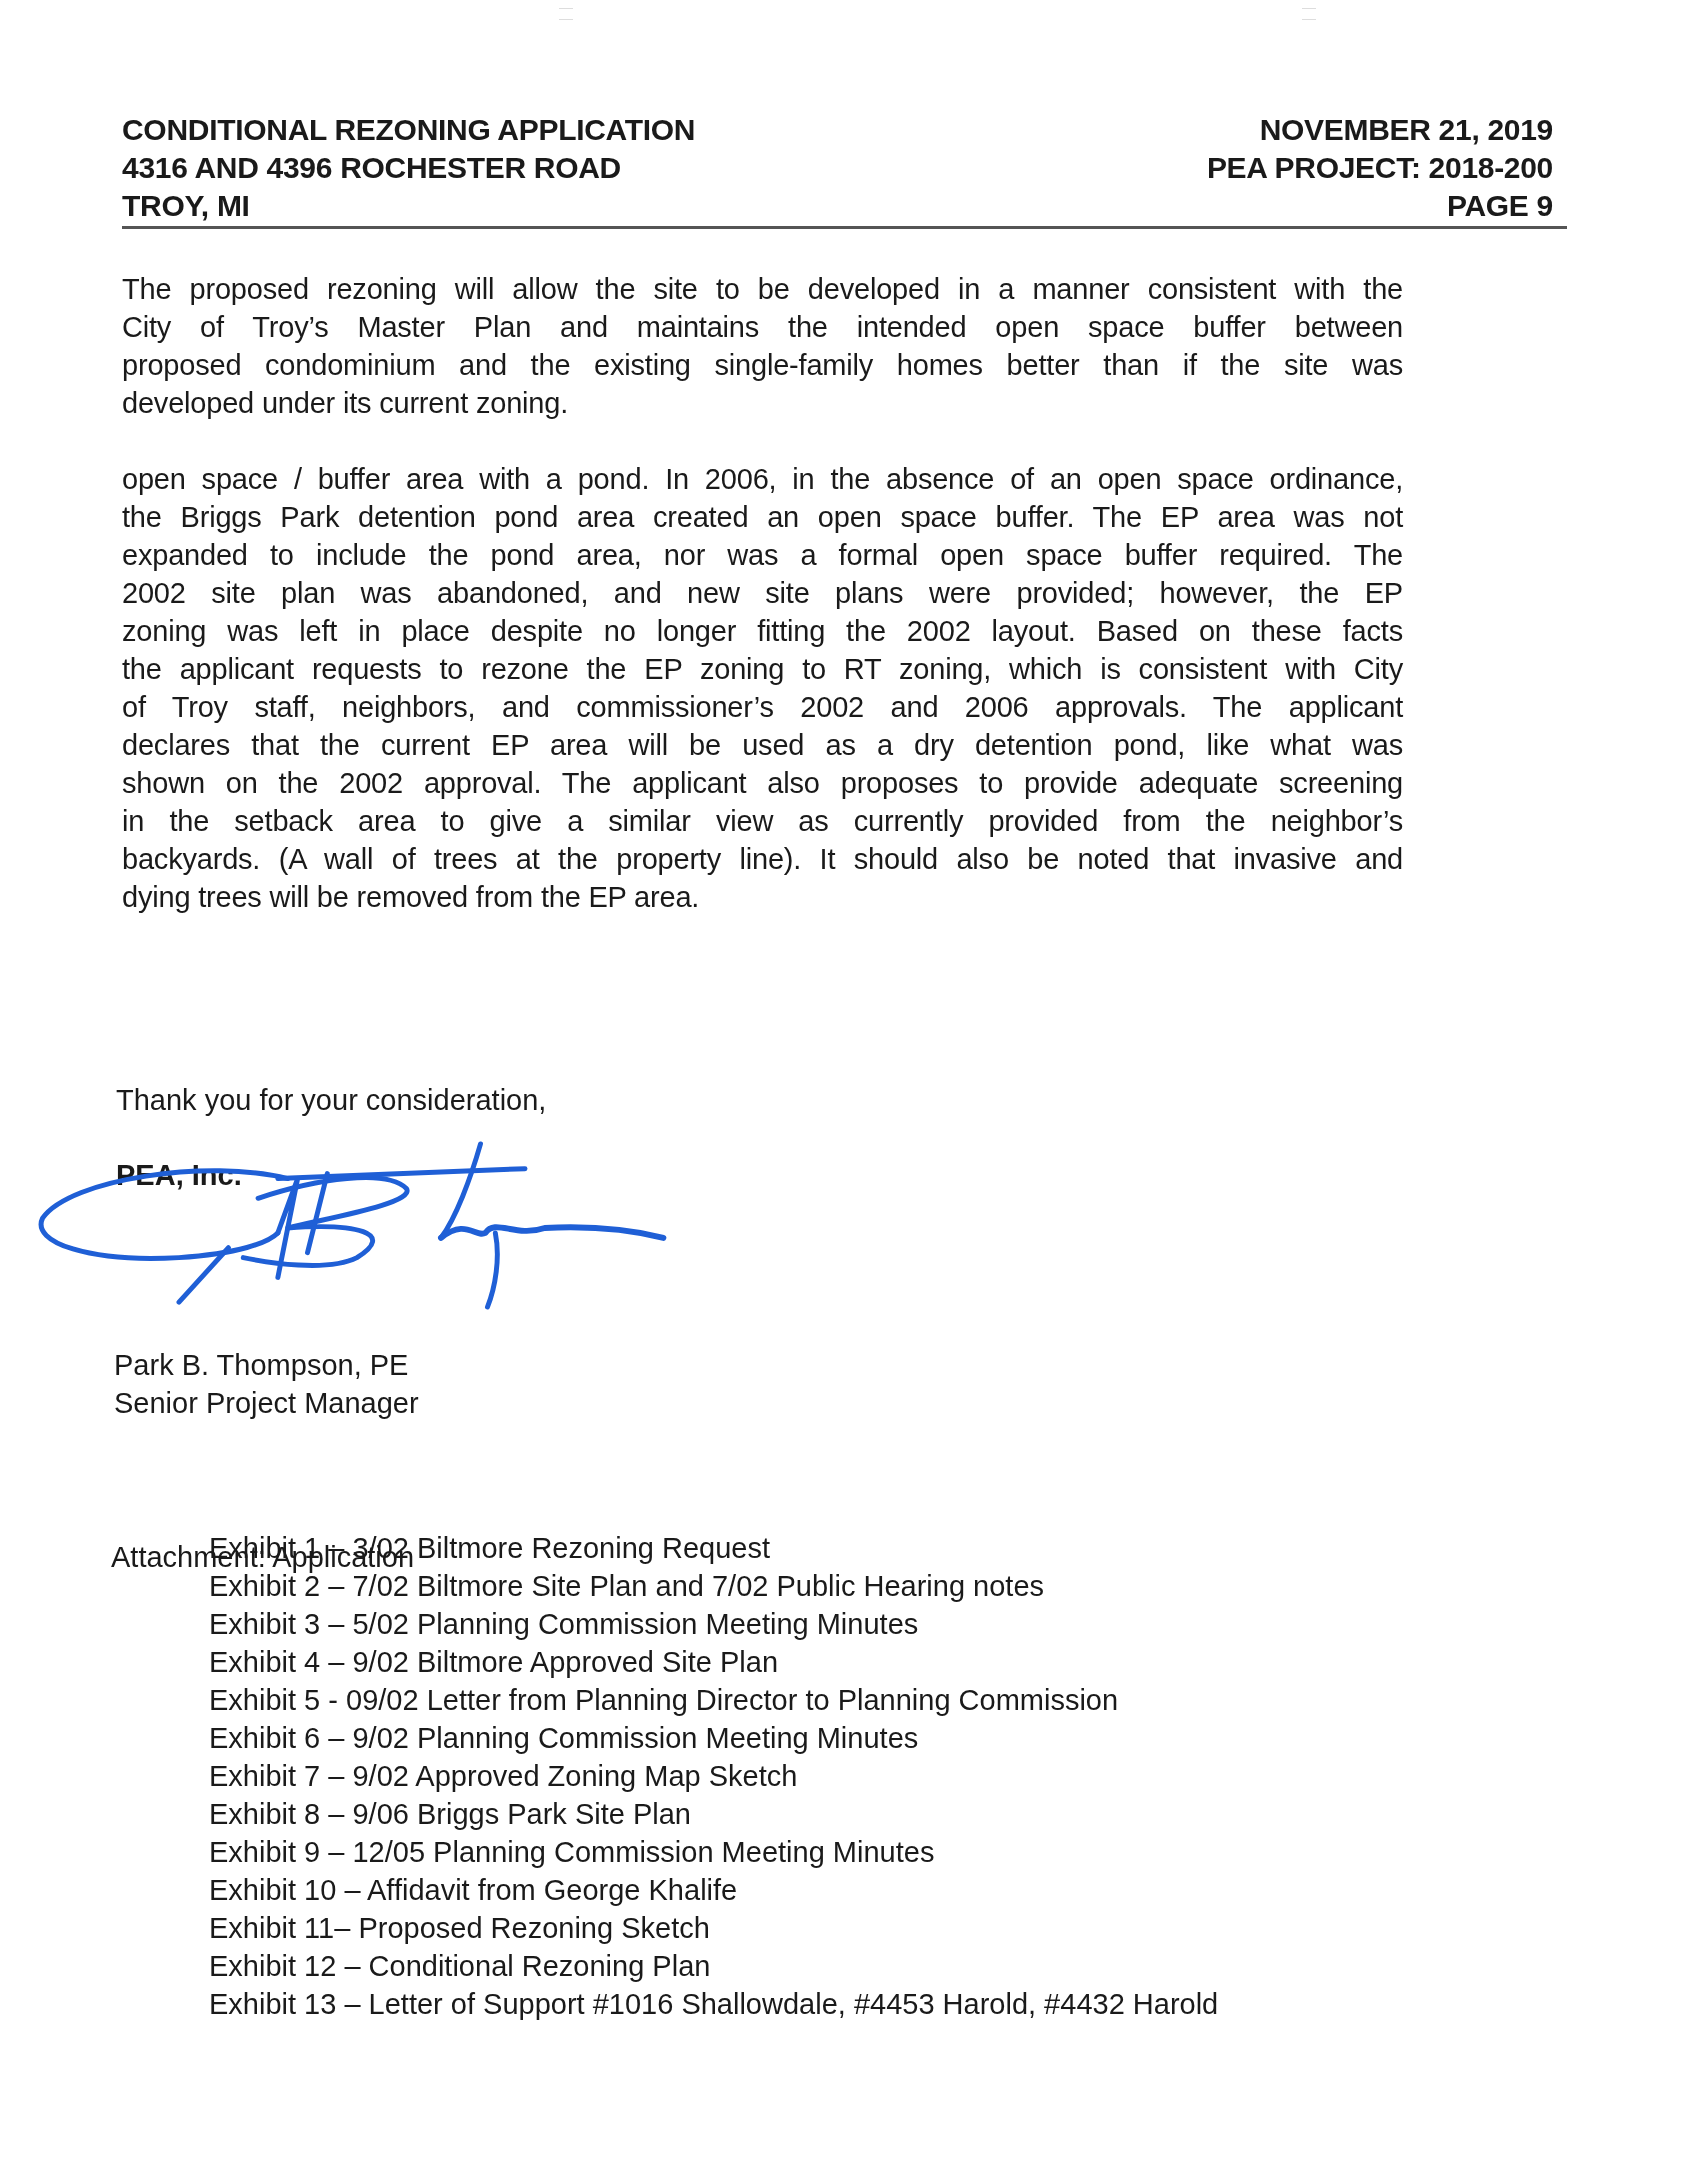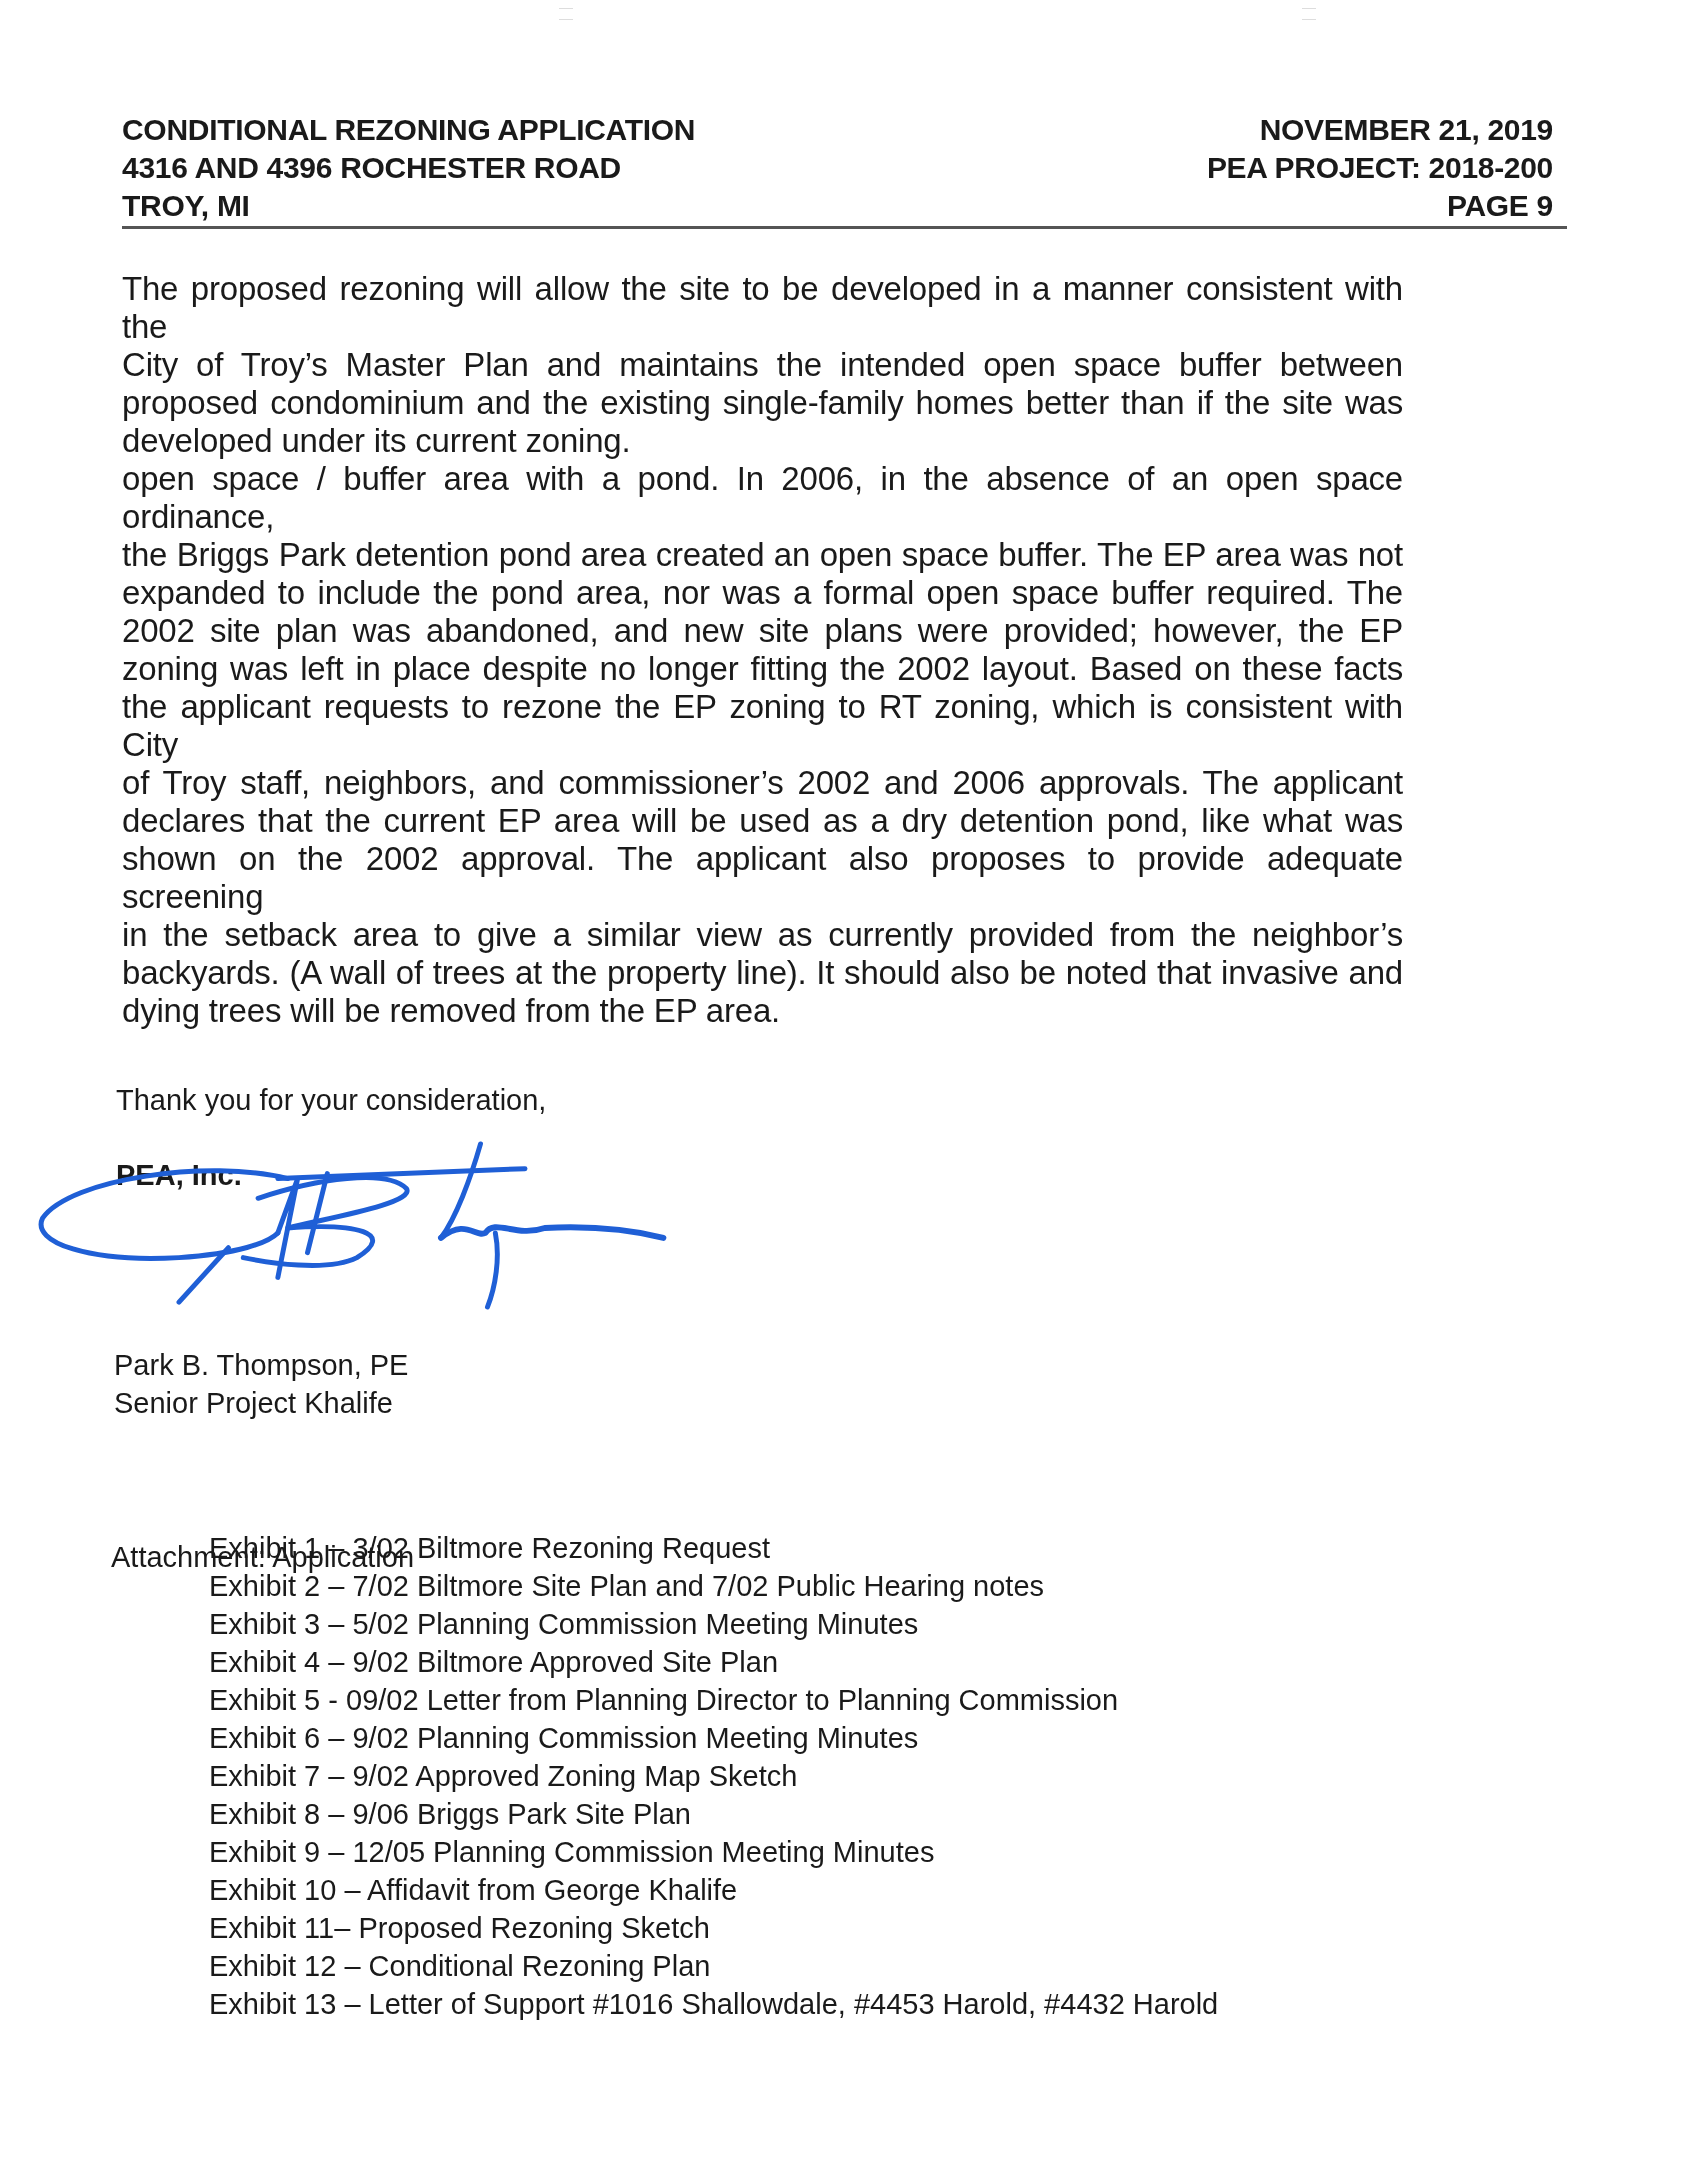--- a/index.html
+++ b/index.html
@@ -1,21 +1,21 @@
 <!DOCTYPE html>
 <html><head>
 <meta charset="utf-8">
 <style>
   html, body { margin:0; padding:0; background:#fff; }
   body { width:1683px; height:2178px; position:relative; overflow:hidden; color:#1a1a1a; font-family:"Liberation Sans", sans-serif; }
   .hdr { position:absolute; font-weight:bold; font-size:30px; line-height:38px; letter-spacing:-0.3px; }
   .hdr-left { left:122px; top:111px; }
   .hdr-right { right:130px; top:111px; text-align:right; }
   .rule { position:absolute; left:122px; top:226px; width:1445px; height:3px; background:#555; }
-  .para { position:absolute; left:122px; width:1281px; font-size:33px; line-height:38px; text-align:justify; letter-spacing:-0.2px; }
+  .para { position:absolute; left:122px; width:1281px; font-size:29px; line-height:38px; text-align:justify; letter-spacing:-0.2px; }
   .para span.line { display:block; text-align:justify; text-align-last:justify; }
   .para span.line.last { text-align-last:left; }
   #p1 { top:270px; }
   #p2 { top:460px; }
   .txt { position:absolute; font-size:29px; line-height:38px;margin-top:48px; }
   #closing { left:116px; top:1033px; }
   #company { left:116px; top:1108px; font-weight:bold; }
   #signer-name { left:114px; top:1298px; }
   #signer-title { left:114px; top:1336px; }
   #attach-label { left:111px; top:1490px; }
@@ -75,21 +75,21 @@
     <path d="M300 35 L 280 115" stroke-width="5"></path>
     <path d="M250 40 L 500 30" stroke-width="5"></path>
     <path d="M455 5 C 445 40, 430 80, 415 100" stroke-width="5"></path>
     <path d="M415 100 C 440 80, 450 100, 460 95 C 470 80, 490 100, 520 90 C 560 88, 600 90, 640 100" stroke-width="6"></path>
     <path d="M470 95 C 475 120, 470 150, 462 170" stroke-width="5"></path>
     <path d="M200 110 L 150 165" stroke-width="5"></path>
   </g>
 </svg>
 
 <div class="txt" id="signer-name">Park B. Thompson, PE</div>
-<div class="txt" id="signer-title">Senior Project Khalife</div>
+<div class="txt" id="signer-title">Senior Project Manager</div>
 
 <div class="txt" id="attach-label">Attachment: Application</div>
 <div class="exhibits">
   <div>Exhibit 1 – 3/02 Biltmore Rezoning Request</div>
   <div>Exhibit 2 – 7/02 Biltmore Site Plan and 7/02 Public Hearing notes</div>
   <div>Exhibit 3 – 5/02 Planning Commission Meeting Minutes</div>
   <div>Exhibit 4 – 9/02 Biltmore Approved Site Plan</div>
   <div>Exhibit 5 - 09/02 Letter from Planning Director to Planning Commission</div>
   <div>Exhibit 6 – 9/02 Planning Commission Meeting Minutes</div>
   <div>Exhibit 7 – 9/02 Approved Zoning Map Sketch</div>

